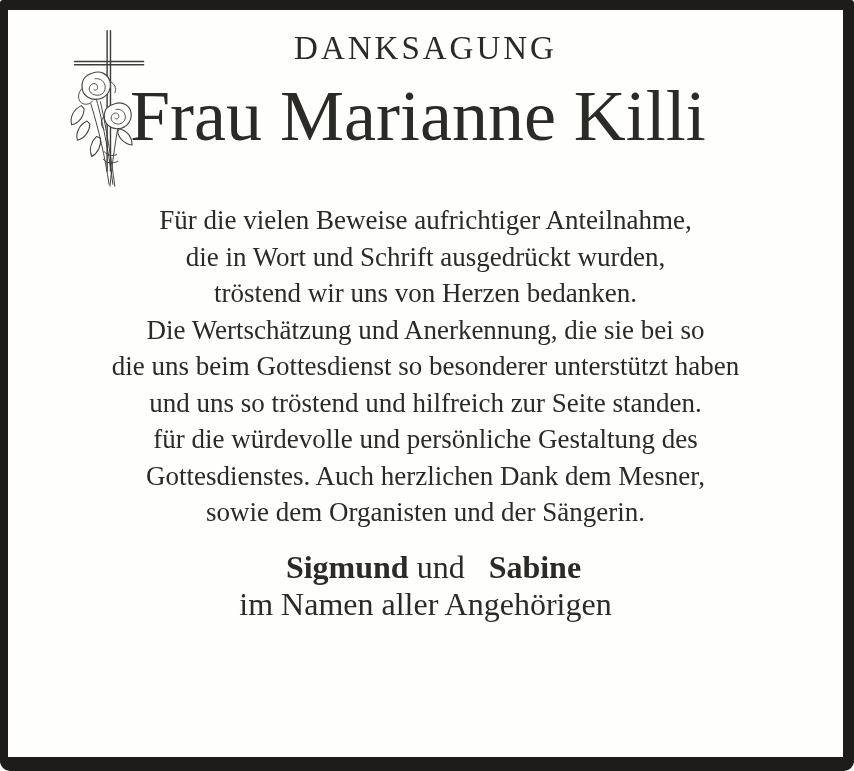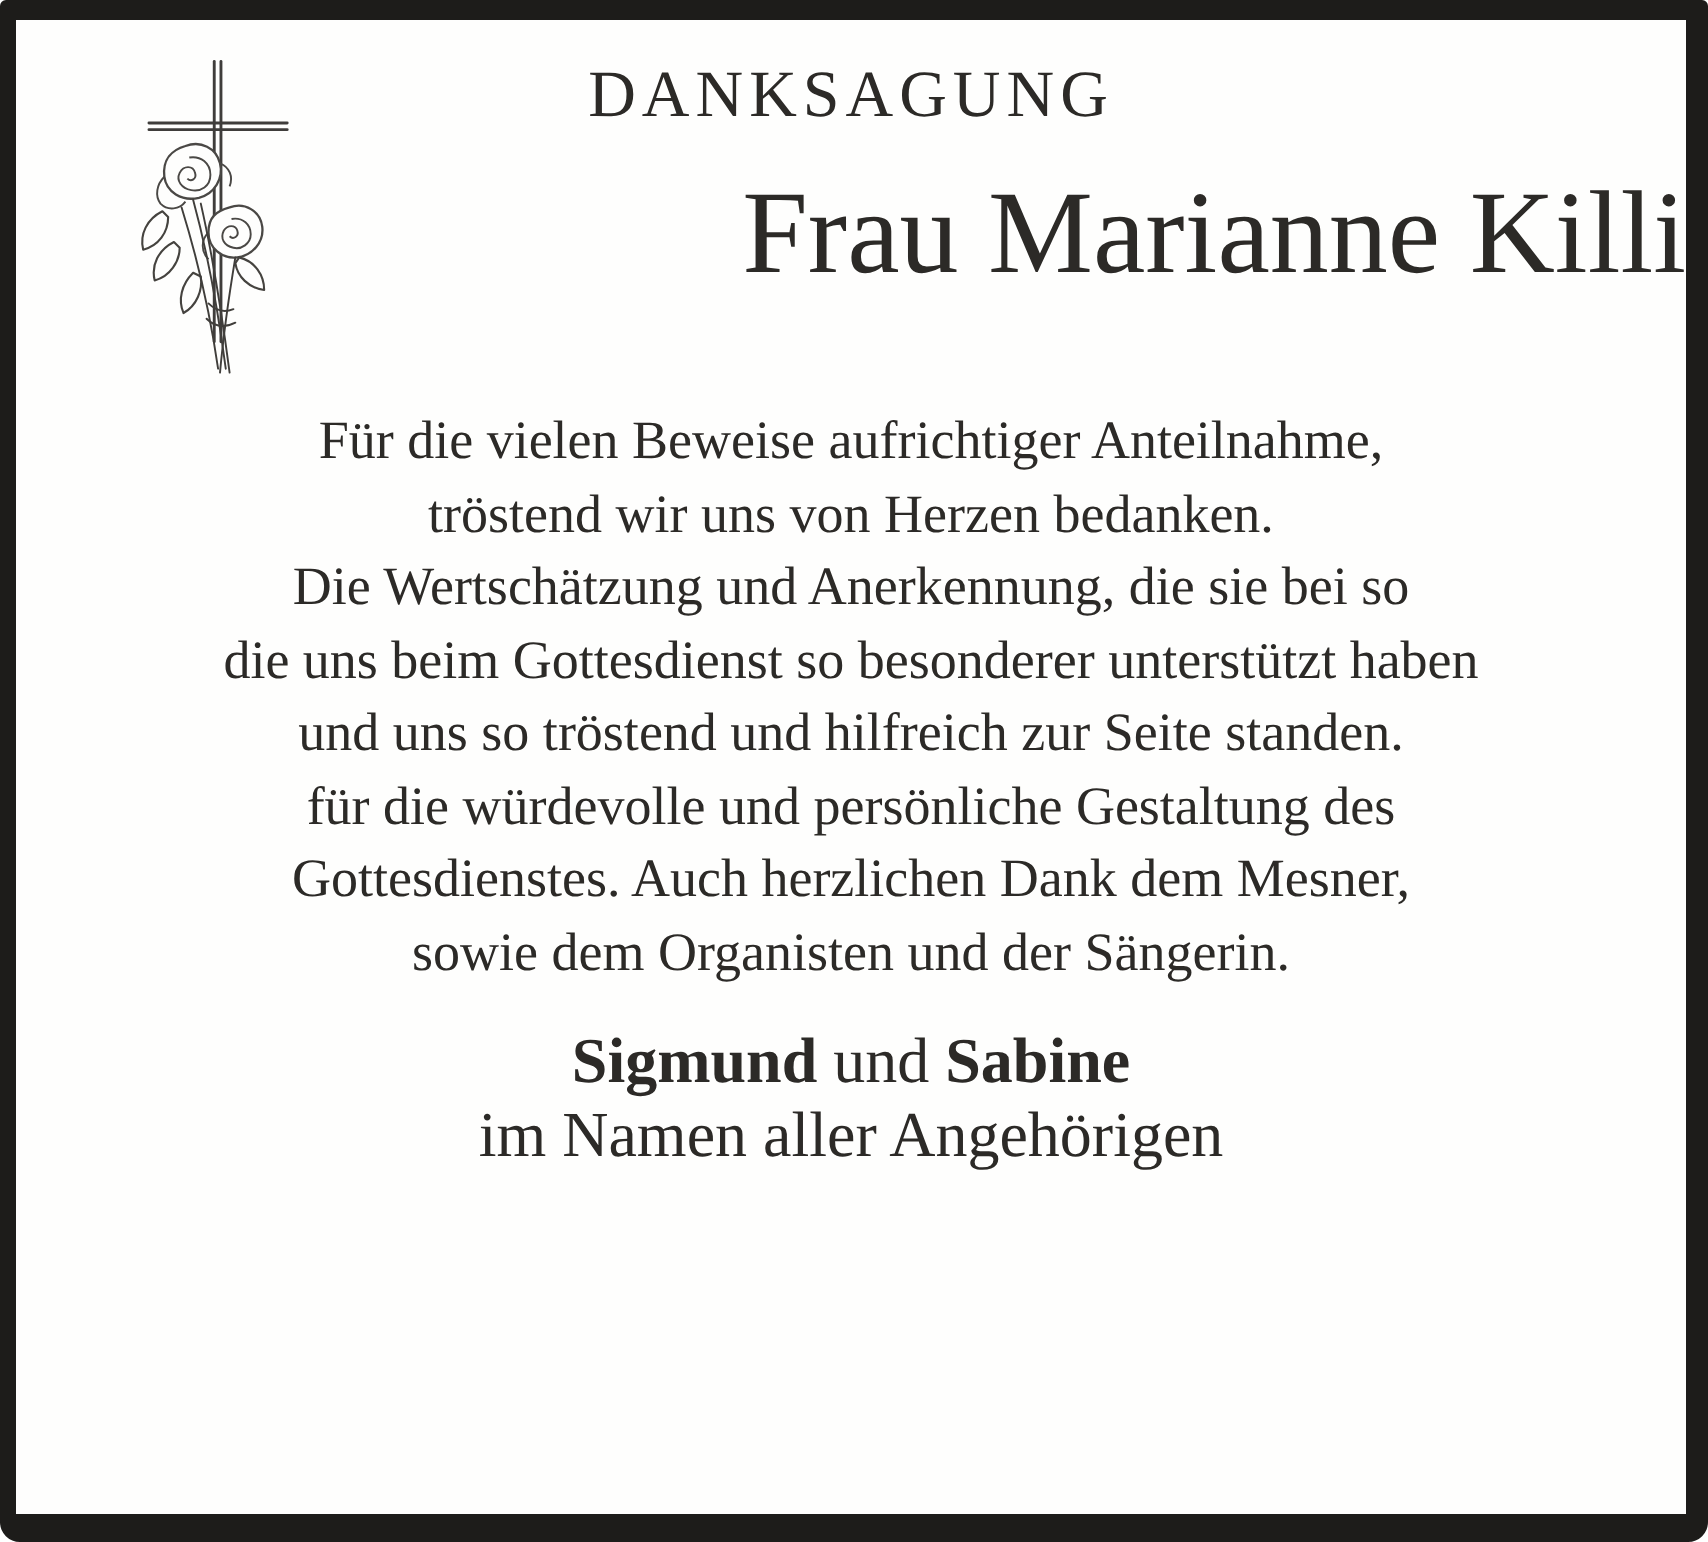--- a/index.html
+++ b/index.html
@@ -35,41 +35,41 @@
     margin-top:18px;
     text-align:center;
     font-size:33px;
     line-height:40px;
     letter-spacing:3px;
     color:var(--ink);
   }
   .deceased-name{
     margin-top:8px;
     padding-left:122px;
-    text-align:right;
-    font-size:59px;
+    text-align:left;
+    font-size:72px;
     line-height:80px;
     white-space:nowrap;
     color:var(--ink);
   }
   .thanks-text{
     margin-top:46px;
     text-align:center;
     font-size:27px;
     line-height:36.5px;
     color:var(--ink);
   }
   .signature{
     margin-top:18px;
     text-align:center;
     font-size:32px;
     line-height:37px;
     color:var(--ink);
   }
-  .signature .bold-name{ font-weight:700; }
+  .signature .bold-name{ font-weight:700;margin-left:16px; }
 </style>
 </head>
 <body>
 
 <div class="notice-card">
 
   <svg class="illustration" viewBox="0 0 100 175" xmlns="http://www.w3.org/2000/svg" aria-hidden="true">
     <g stroke="#3f3d3b" fill="none" stroke-width="1.5" stroke-linecap="round">
       <path d="M47 6 V152"></path>
       <path d="M50.5 6 V152"></path>
@@ -102,20 +102,21 @@
       <path d="M43 140 C47 144 52 145 58 142"></path>
     </g>
   </svg>
 
   <div class="kicker">DANKSAGUNG</div>
 
   <div class="deceased-name">Frau Marianne Killi</div>
 
   <div class="thanks-text">
     <div>Für die vielen Beweise aufrichtiger Anteilnahme,</div>
+    <div>die in Wort und Schrift ausgedrückt wurden,</div>
     <div>tröstend wir uns von Herzen bedanken.</div>
     <div>Die Wertschätzung und Anerkennung, die sie bei so</div>
     <div>die uns beim Gottesdienst so besonderer unterstützt haben</div>
     <div>und uns so tröstend und hilfreich zur Seite standen.</div>
     <div>für die würdevolle und persönliche Gestaltung des</div>
     <div>Gottesdienstes. Auch herzlichen Dank dem Mesner,</div>
     <div>sowie dem Organisten und der Sängerin.</div>
   </div>
 
   <div class="signature">

